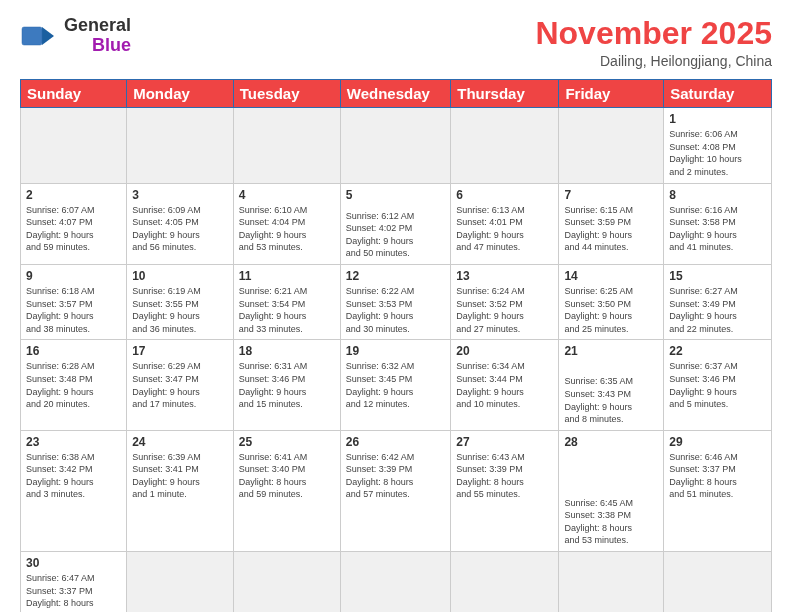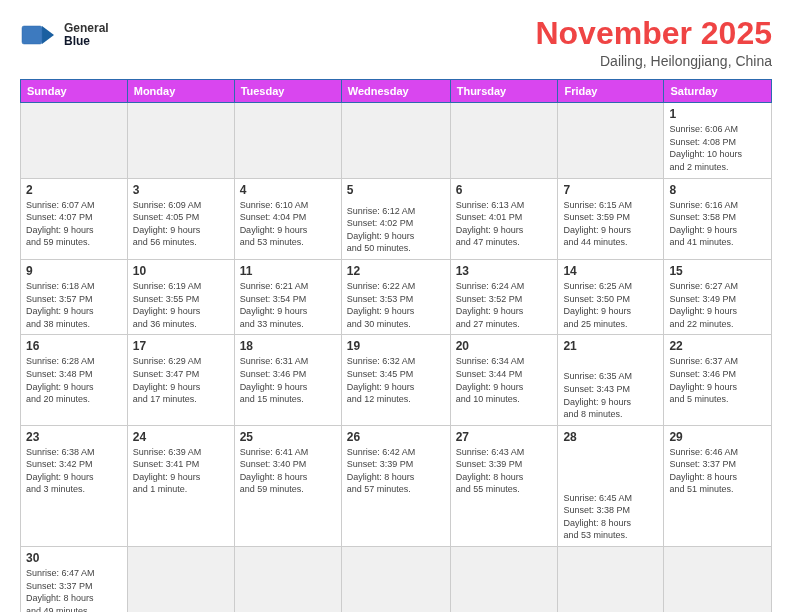--- a/index.html
+++ b/index.html
@@ -21,21 +21,21 @@
       justify-content: space-between;
       align-items: flex-start;
       margin-bottom: 10px;
     }
     .logo {
       display: flex;
       align-items: center;
       gap: 6px;
     }
     .logo-text {
-      font-size: 12px;
+      font-size: 18px;
       font-weight: normal;
       color: #333;
       line-height: 1.1;
     }
     .logo-text span {
       font-weight: bold;
     }
     .logo-icon {
       width: 38px;
       height: 38px;
@@ -53,25 +53,25 @@
       font-size: 14px;
       color: #555;
       margin-top: 2px;
     }
     .calendar {
       width: 100%;
       border-collapse: collapse;
       font-size: 10px;
     }
     .calendar thead th {
-      background: #d946ef;
+      background: #ef4444;
       color: #fff;
       text-align: left;
       padding: 5px 6px;
-      font-size: 11px;
+      font-size: 15px;
       font-weight: bold;
       border: 1px solid #2d6aaf;
     }
     .calendar tbody td {
       border: 1px solid #ccc;
       vertical-align: top;
       padding: 4px 5px;
       height: 74px;
       width: 113px;
       background: #fff;
@@ -101,21 +101,21 @@
 <div class="page">
   <div class="header">
     <div class="logo">
       <svg class="logo-icon" viewBox="0 0 38 38" xmlns="http://www.w3.org/2000/svg">
         <rect x="2" y="10" width="20" height="18" rx="2" fill="#3d7abf"></rect>
         <polygon points="22,10 34,19 22,28" fill="#1a5fa0"></polygon>
         <rect x="2" y="10" width="20" height="18" rx="2" fill="none" stroke="#2d6aaf" stroke-width="0.5"></rect>
       </svg>
       <div class="logo-text">
         <span>General</span><br>
-        <span style="color:#0f172a;font-weight:bold;">Blue</span>
+        <span style="color:#a21caf;font-weight:bold;margin-left:28px;">Blue</span>
       </div>
     </div>
     <div class="title-block">
       <div class="month-title">November 2025</div>
       <div class="location">Dailing, Heilongjiang, China</div>
     </div>
   </div>
 
   <table class="calendar">
     <thead>

